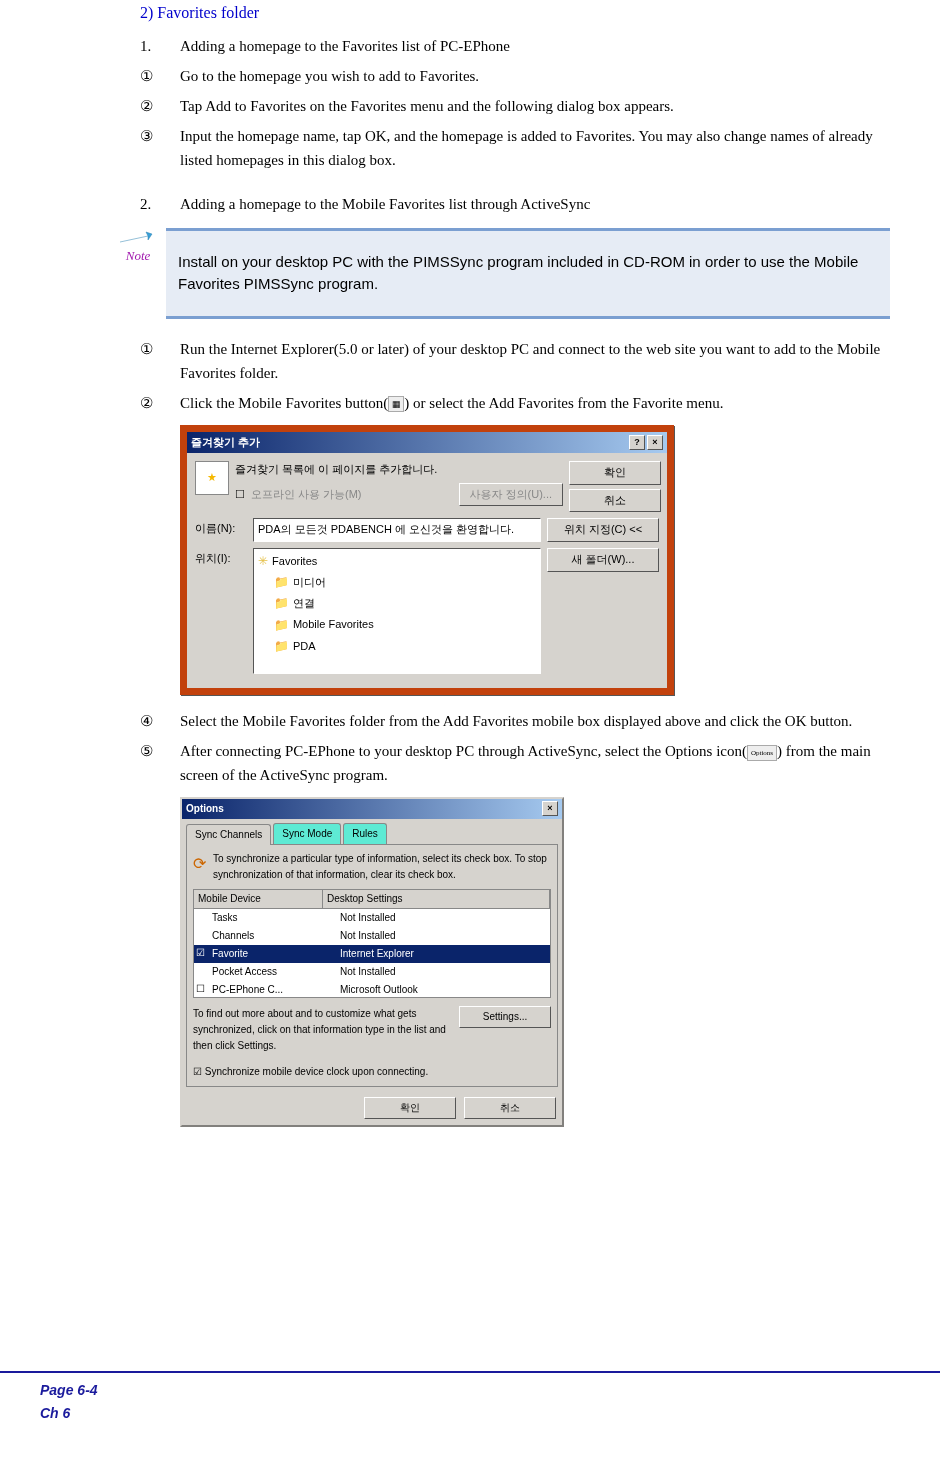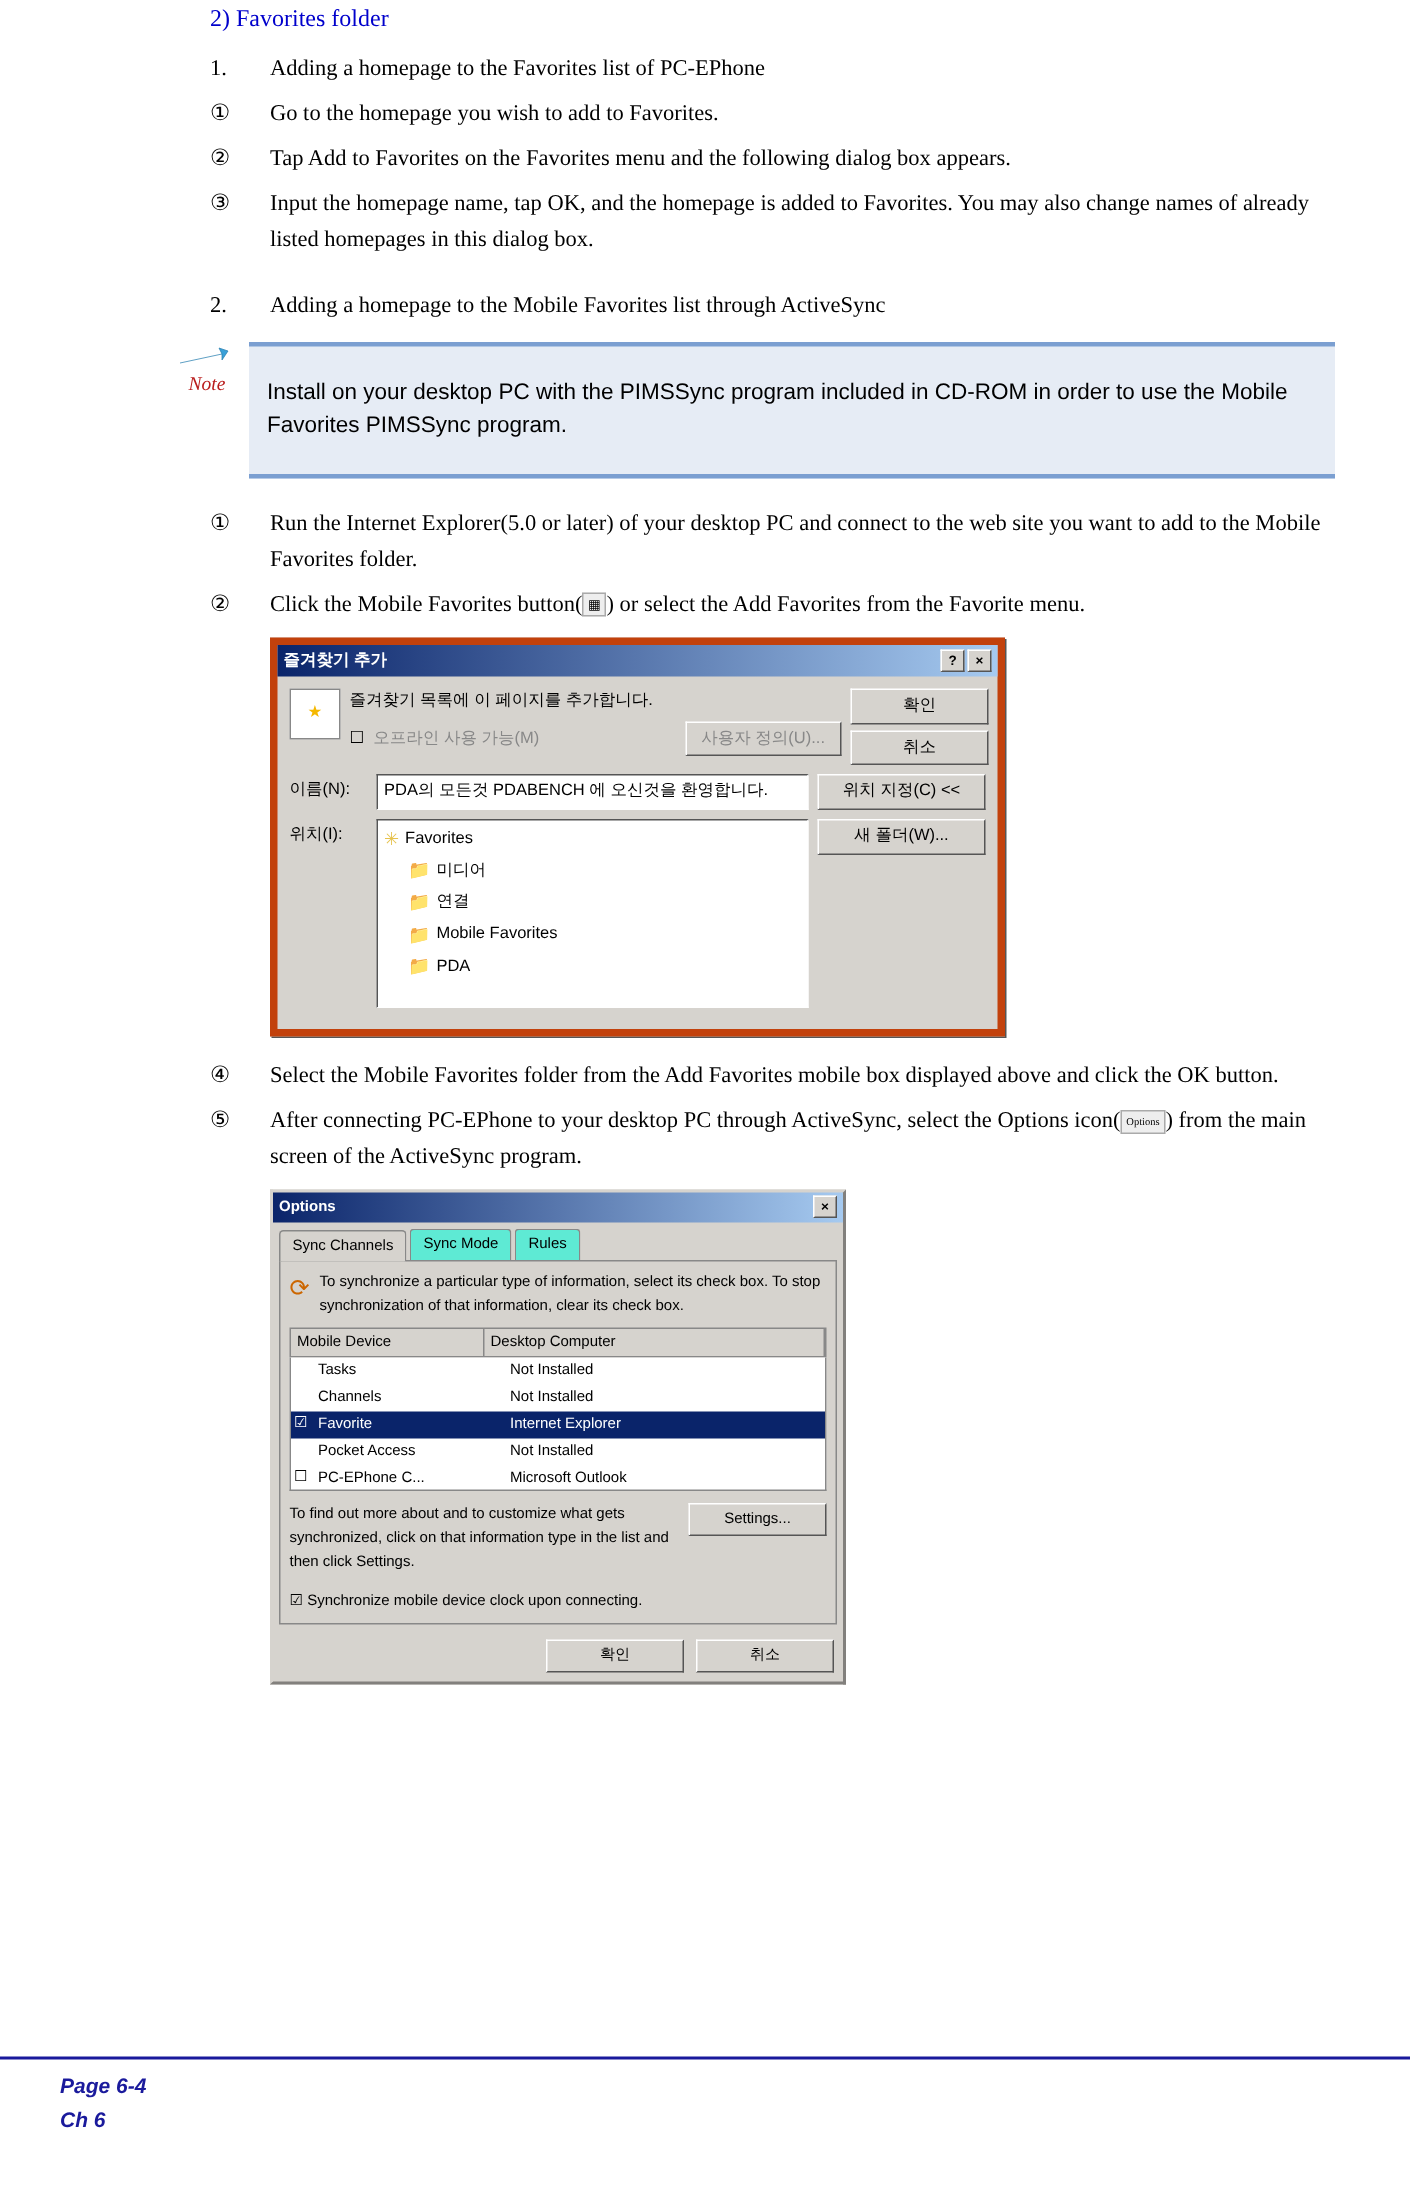--- a/index.html
+++ b/index.html
@@ -43,21 +43,21 @@
   }
   .note-wrap {
     display: flex;
     margin: 12px 10px 18px 70px;
     align-items: flex-start;
   }
   .note-icon {
     width: 56px;
     flex-shrink: 0;
     text-align: center;
-    color: #b91c1c;
+    color: #a21caf;
     font-style: italic;
     font-size: 13px;
     position: relative;
   }
   .note-icon svg {
     display: block;
     margin: 0 auto;
   }
   .note-box {
     flex: 1;
@@ -66,21 +66,21 @@
     border-bottom: 3px solid #7b9fd1;
     padding: 20px 12px;
     font-family: Arial, Helvetica, sans-serif;
     font-size: 15px;
     line-height: 1.5;
   }
   .screenshot {
     margin: 10px 0 14px 140px;
   }
   .dlg {
-    border: 5px solid #c2410c;
+    border: 7px solid #c2410c;
     background: #d6d3ce;
     width: 480px;
     font-family: Tahoma, Arial, sans-serif;
     font-size: 11px;
     box-shadow: 1px 1px 0 #555;
   }
   .dlg-titlebar {
     background: linear-gradient(to right, #0a246a, #a6caf0);
     color: #fff;
     padding: 2px 4px;
@@ -349,21 +349,21 @@
         <div class="tab">Sync Mode</div>
         <div class="tab">Rules</div>
       </div>
       <div class="panel">
         <div class="info-row">
           <div class="sync-icon">⟳</div>
           <div>To synchronize a particular type of information, select its check box. To stop synchronization of that information, clear its check box.</div>
         </div>
         <div class="table-hdr">
           <div class="col c1">Mobile Device</div>
-          <div class="col c2">Desktop Computer</div>
+          <div class="col c2">Desktop Settings</div>
         </div>
         <div class="list-body">
           <div class="list-line">
               <span class="chk"></span>
               <span class="col c1" style="border:none">Tasks</span>
               <span class="col c2" style="border:none">Not Installed</span>
             </div>
           <div class="list-line">
               <span class="chk"></span>
               <span class="col c1" style="border:none">Channels</span>

